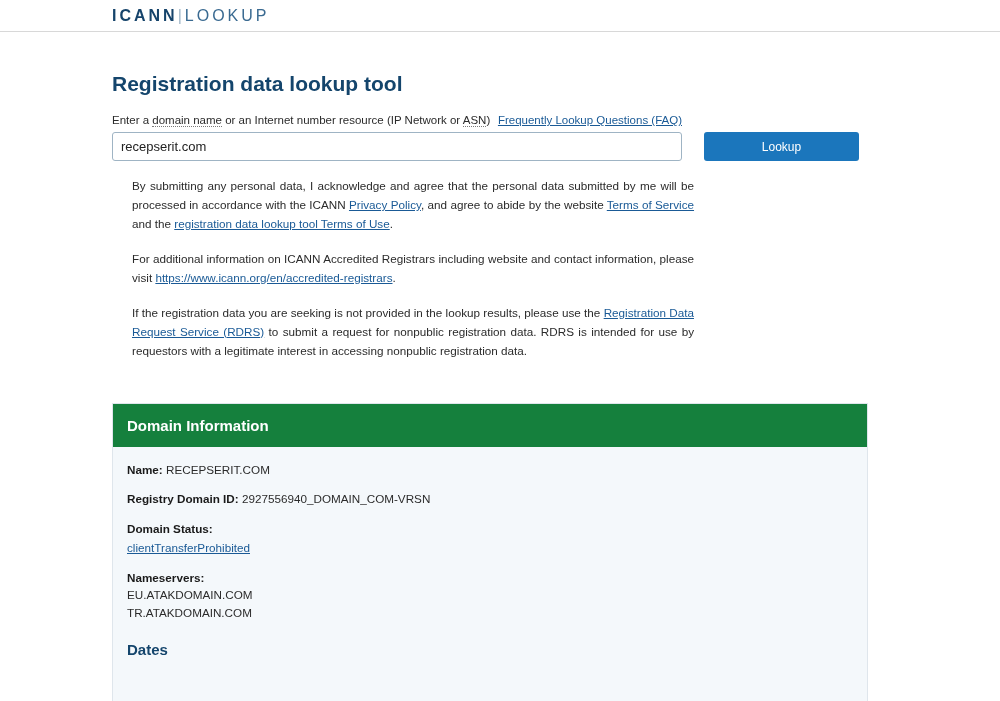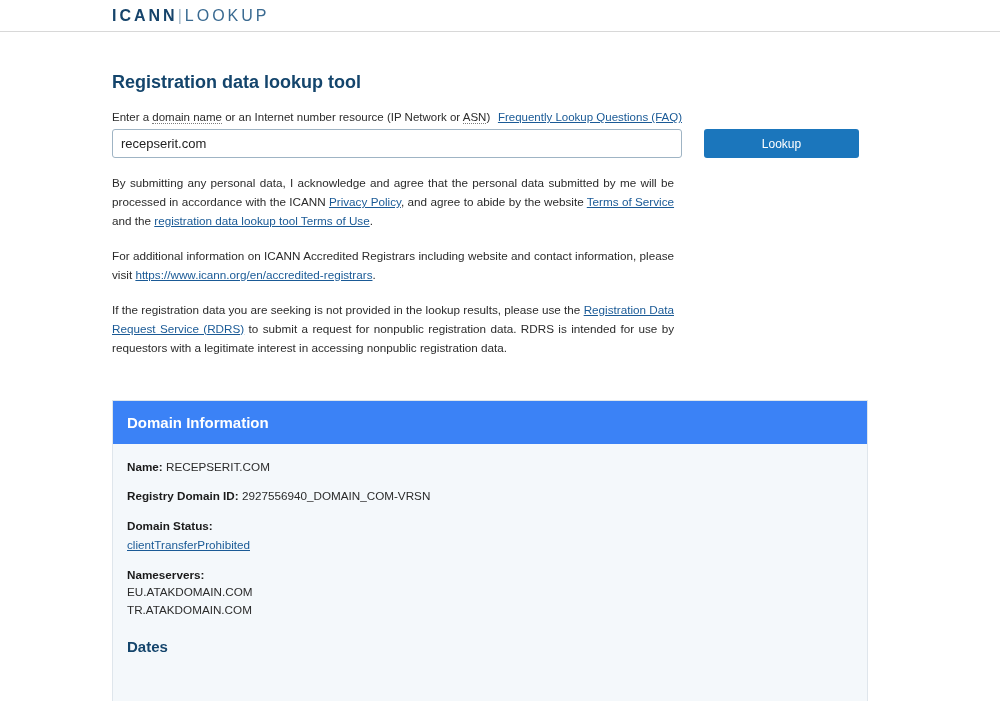--- a/index.html
+++ b/index.html
@@ -30,21 +30,21 @@
     font-weight: 400;
     color: #3a6a91;
     letter-spacing: 3px;
   }
   .logo .bar { color: #9fb6c8; font-weight: 300; }
 
   .page {
     padding: 0 112px;
   }
   h1.title {
-    font-size: 18px;
+    font-size: 21px;
     color: #14456c;
     margin: 40px 0 18px 0;
     font-weight: 700;
   }
   .field-label-row {
     display: flex;
     justify-content: space-between;
     align-items: flex-end;
     width: 570px;
     font-size: 11.5px;
@@ -87,34 +87,35 @@
     cursor: pointer;
     font-family: "Liberation Sans", sans-serif;
   }
   .para {
     width: 562px;
     font-size: 11.7px;
     line-height: 1.62;
     text-align: justify;
     color: #2b2b2b;
     margin-top: 16px;
+    margin-left: 20px;
   }
   .para a, .inline-link {
     color: #1a5a96;
     text-decoration: underline;
     cursor: pointer;
   }
 
   .panel {
     margin: 42px 112px 0 112px;
     width: 756px;
     border: 1px solid #dfe6ec;
   }
   .panel-head {
-    background: #3b82f6;
+    background: #15803d;
     color: #ffffff;
     font-size: 15px;
     font-weight: 700;
     padding: 13px 14px;
   }
   .panel-body {
     background: #f4f8fb;
     padding: 14px 14px 18px 14px;
     font-size: 11.7px;
     line-height: 1.5;

